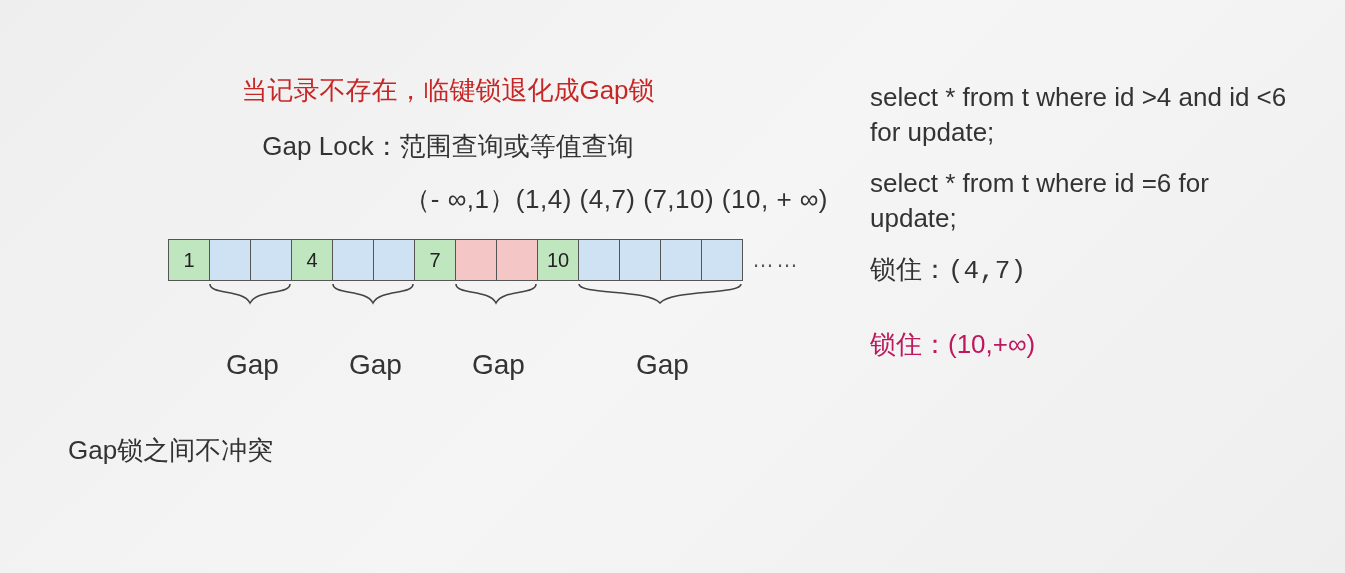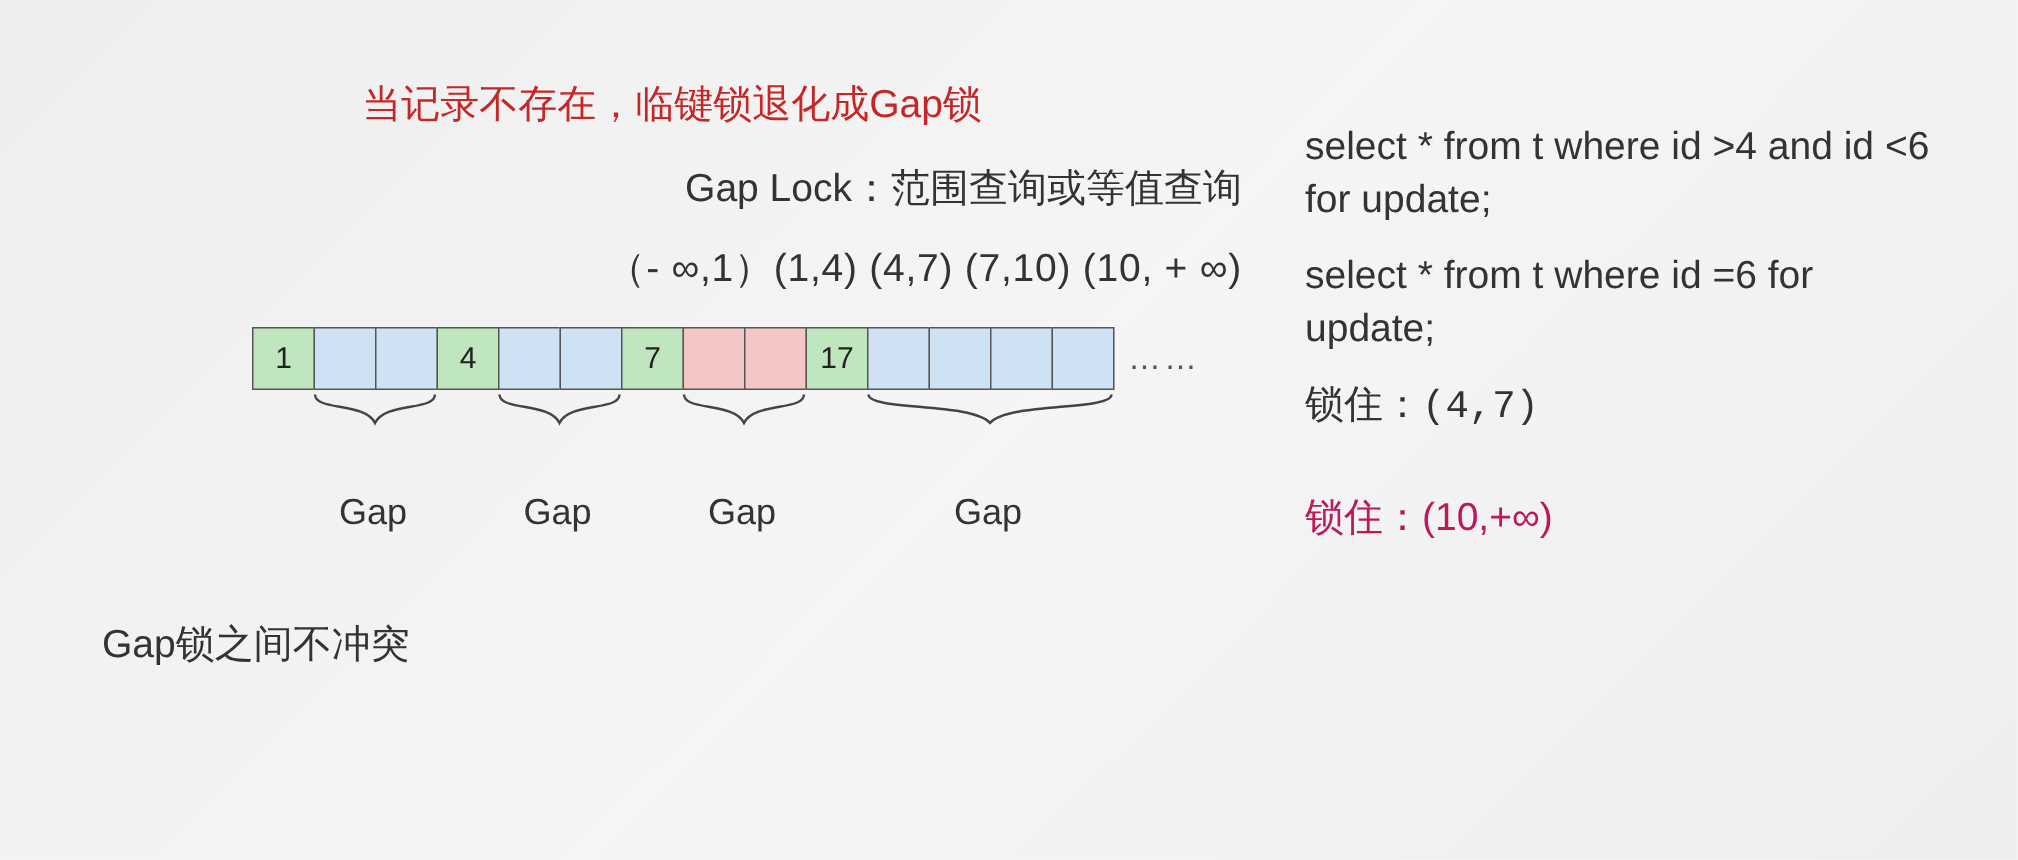--- a/index.html
+++ b/index.html
@@ -14,40 +14,40 @@
     overflow: hidden;
   }
   .page {
     position: relative;
     width: 100%;
     height: 100%;
   }
   .left {
     position: absolute;
     left: 68px;
-    top: 52px;
+    top: 73px;
     width: 760px;
   }
   .right {
     position: absolute;
     left: 870px;
     top: 80px;
     width: 420px;
     text-align: left;
   }
   .title-red {
     color: #c72626;
     font-size: 26px;
     text-align: center;
     margin-bottom: 20px;
   }
   .subtitle {
     color: #333;
     font-size: 26px;
-    text-align: right;
+    text-align: center;
     line-height: 1.4;
     margin-bottom: 18px;
   }
   .intervals {
     color: #333;
     font-size: 26px;
     text-align: right;
     margin-bottom: 22px;
     padding-left: 10px;
     letter-spacing: 0.5px;
@@ -87,21 +87,21 @@
     height: 36px;
     margin-top: 2px;
   }
   .gap-labels {
     position: relative;
     margin-top: 30px;
     height: 34px;
   }
   .gap-label {
     position: absolute;
-    font-size: 24px;
+    font-size: 28px;
     color: #333;
   }
   .footer-note {
     color: #333;
     font-size: 26px;
     margin-top: 50px;
   }
   .sql {
     color: #333;
     font-size: 26px;
@@ -143,21 +143,21 @@
       <div class="cells" id="cells-row">
           <div class="cell green">1</div>
           <div class="cell blue"></div>
           <div class="cell blue"></div>
           <div class="cell green">4</div>
           <div class="cell blue"></div>
           <div class="cell blue"></div>
           <div class="cell green">7</div>
           <div class="cell pink"></div>
           <div class="cell pink"></div>
-          <div class="cell green">17</div>
+          <div class="cell green">10</div>
           <div class="cell blue"></div>
           <div class="cell blue"></div>
           <div class="cell blue"></div>
           <div class="cell blue"></div>
         </div>
       <div class="ellipsis">……</div>
 
       <div class="braces">
         <svg class="brace-svg" style="left:41px" width="82" height="30">
             <path d="M1 1 C1 12 34 6 41 20 C48 6 81 12 81 1"></path>

